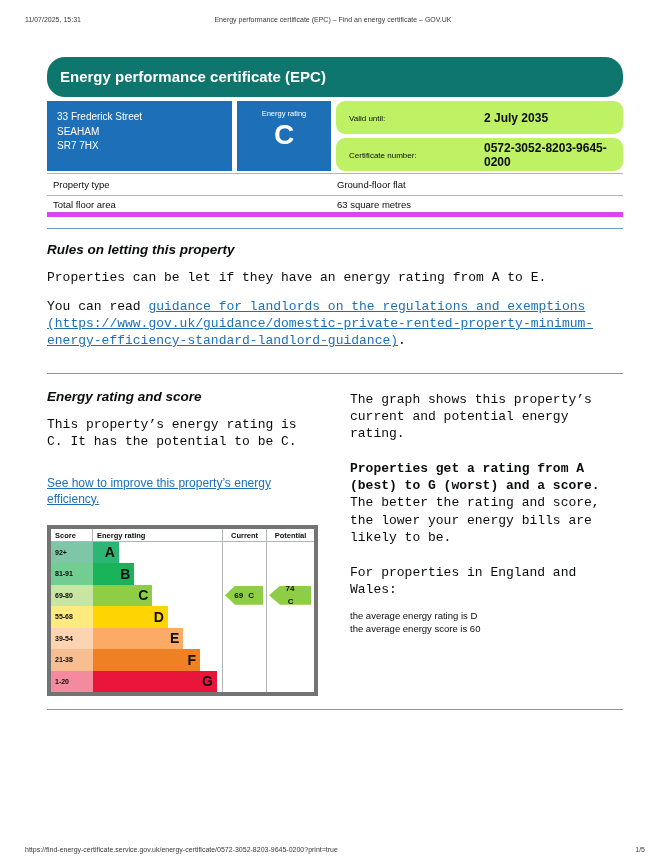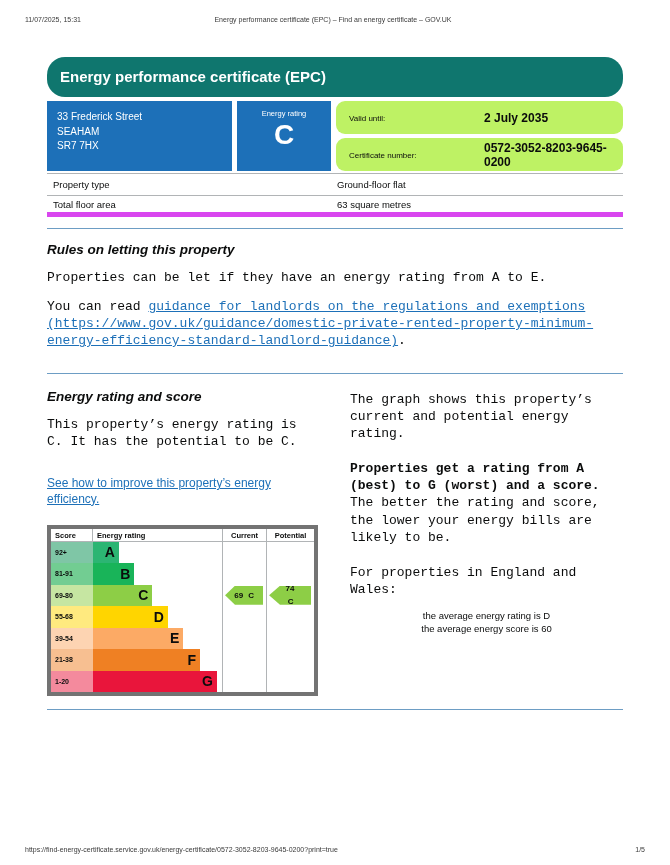--- a/index.html
+++ b/index.html
@@ -52,21 +52,21 @@
   p.body-text { font-size:13px; line-height:1.32; margin-top:12px;font-family:Liberation Mono, monospace; }
   a.gov-link { color:#1d70b8; text-decoration:underline; }
   .wrap-any { overflow-wrap:break-word; }
 
   .two-col { display:flex; margin-top:2px; }
   .col-left { width:303px; }
   .col-right { flex:1; }
   .col-left p.body-text { max-width:262px; }
   .col-left .improve-link { display:inline-block; max-width:245px; margin-top:26px; font-size:12px; line-height:1.32; }
   .col-right p.body-text { max-width:278px; }
-  .avg-lines { font-size:9.5px; line-height:1.32; margin-top:12px;text-align:center; }
+  .avg-lines { font-size:9.5px; line-height:1.32; margin-top:12px; }
 
   
   .epc-chart { display:flex; width:271px; border:4px solid #737373; margin-top:17px; background:#fff; }
   .chead {
     height:13px; line-height:13px; font-size:7.5px; font-weight:bold;
     border-bottom:1px solid #b1b4b6; white-space:nowrap;
   }
   .col-score { width:43px; }
   .col-score .chead { padding-left:4px; border-right:1px solid #b1b4b6; }
   .col-bands { width:132px; }

